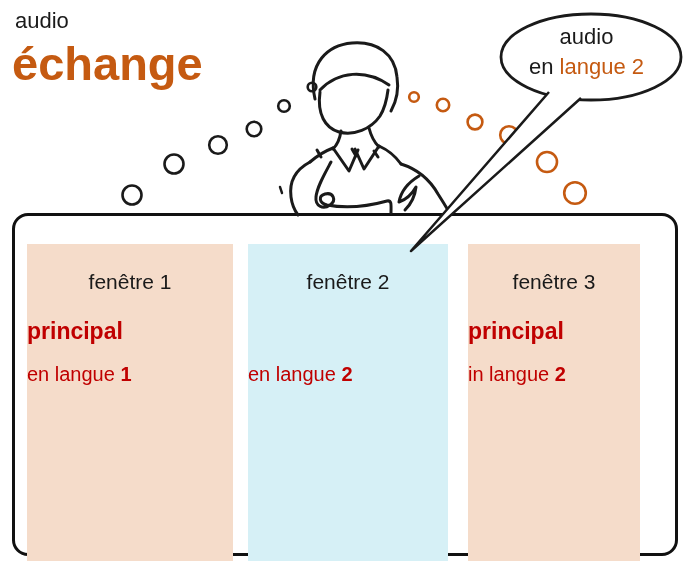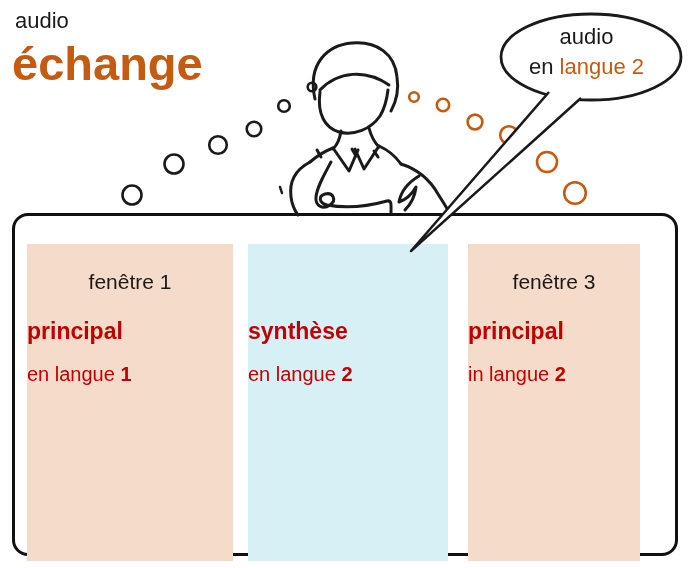--- a/index.html
+++ b/index.html
@@ -42,21 +42,21 @@
 
   <div class="panel"></div>
 
   <div class="win win-1">
     <div class="name">fenêtre 1</div>
     <div class="role">principal</div>
     <div class="lang"><span>en langue </span><span class="num">1</span></div>
   </div>
 
   <div class="win win-2">
-    <div class="role">synthèse</div>
+    <div class="name">fenêtre 2</div>
     <div class="lang"><span>en langue </span><span class="num">2</span></div>
   </div>
 
   <div class="win win-3">
     <div class="name">fenêtre 3</div>
     <div class="role">principal</div>
     <div class="lang"><span>in langue </span><span class="num">2</span></div>
   </div>
 
 

